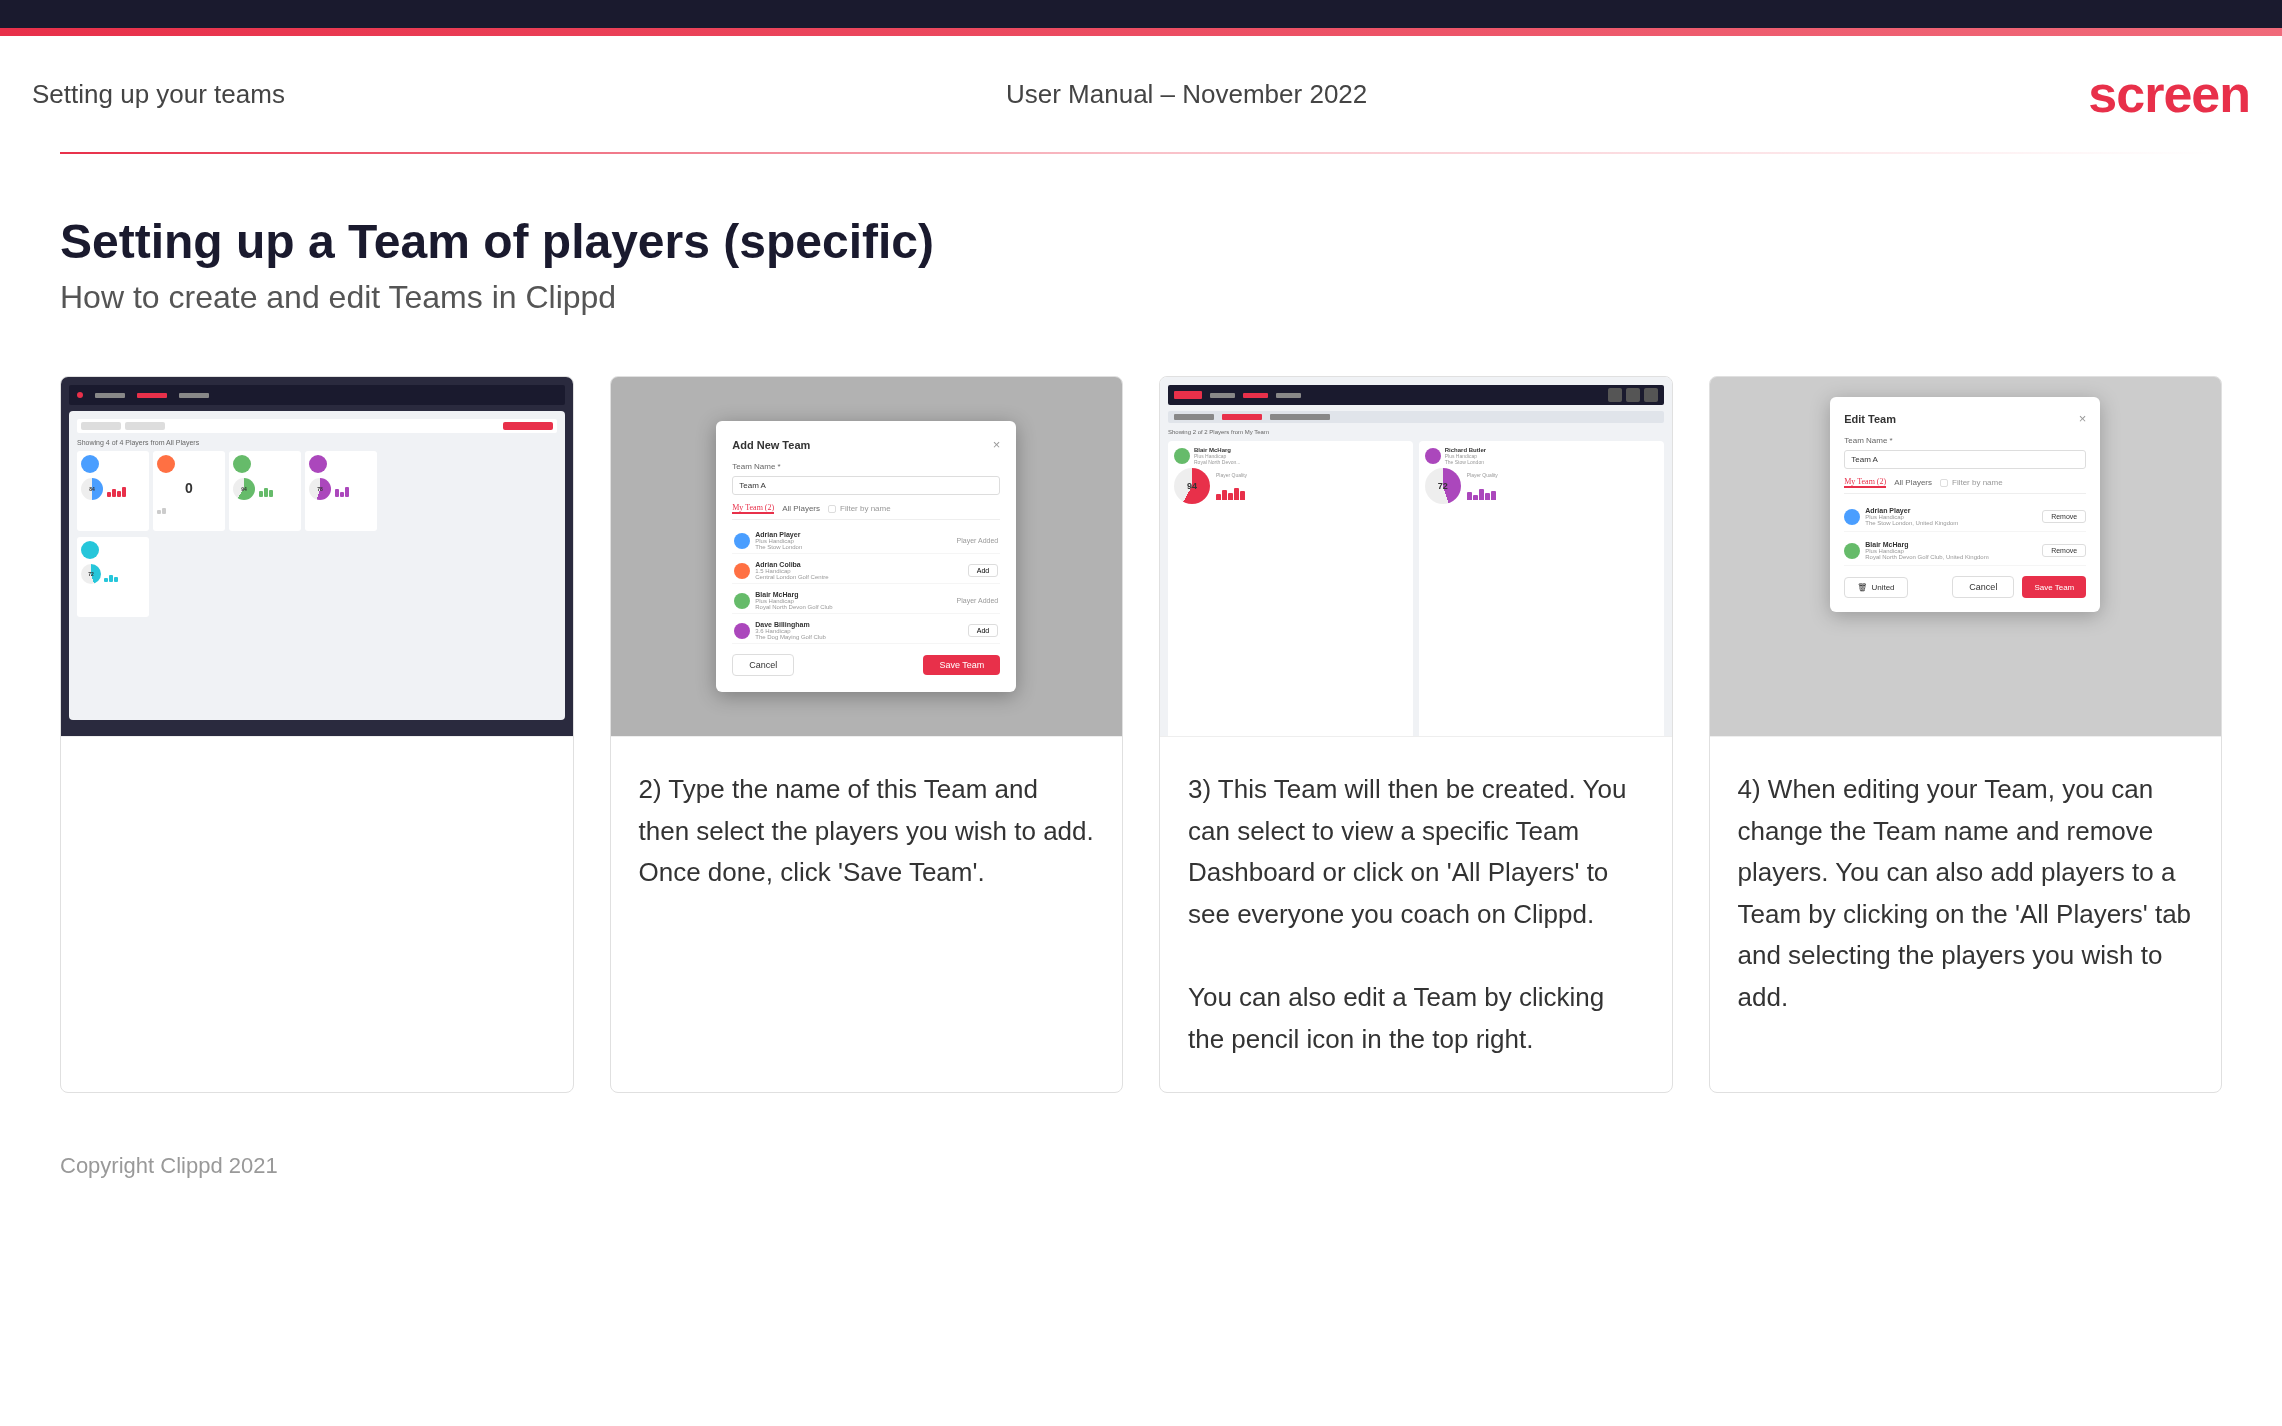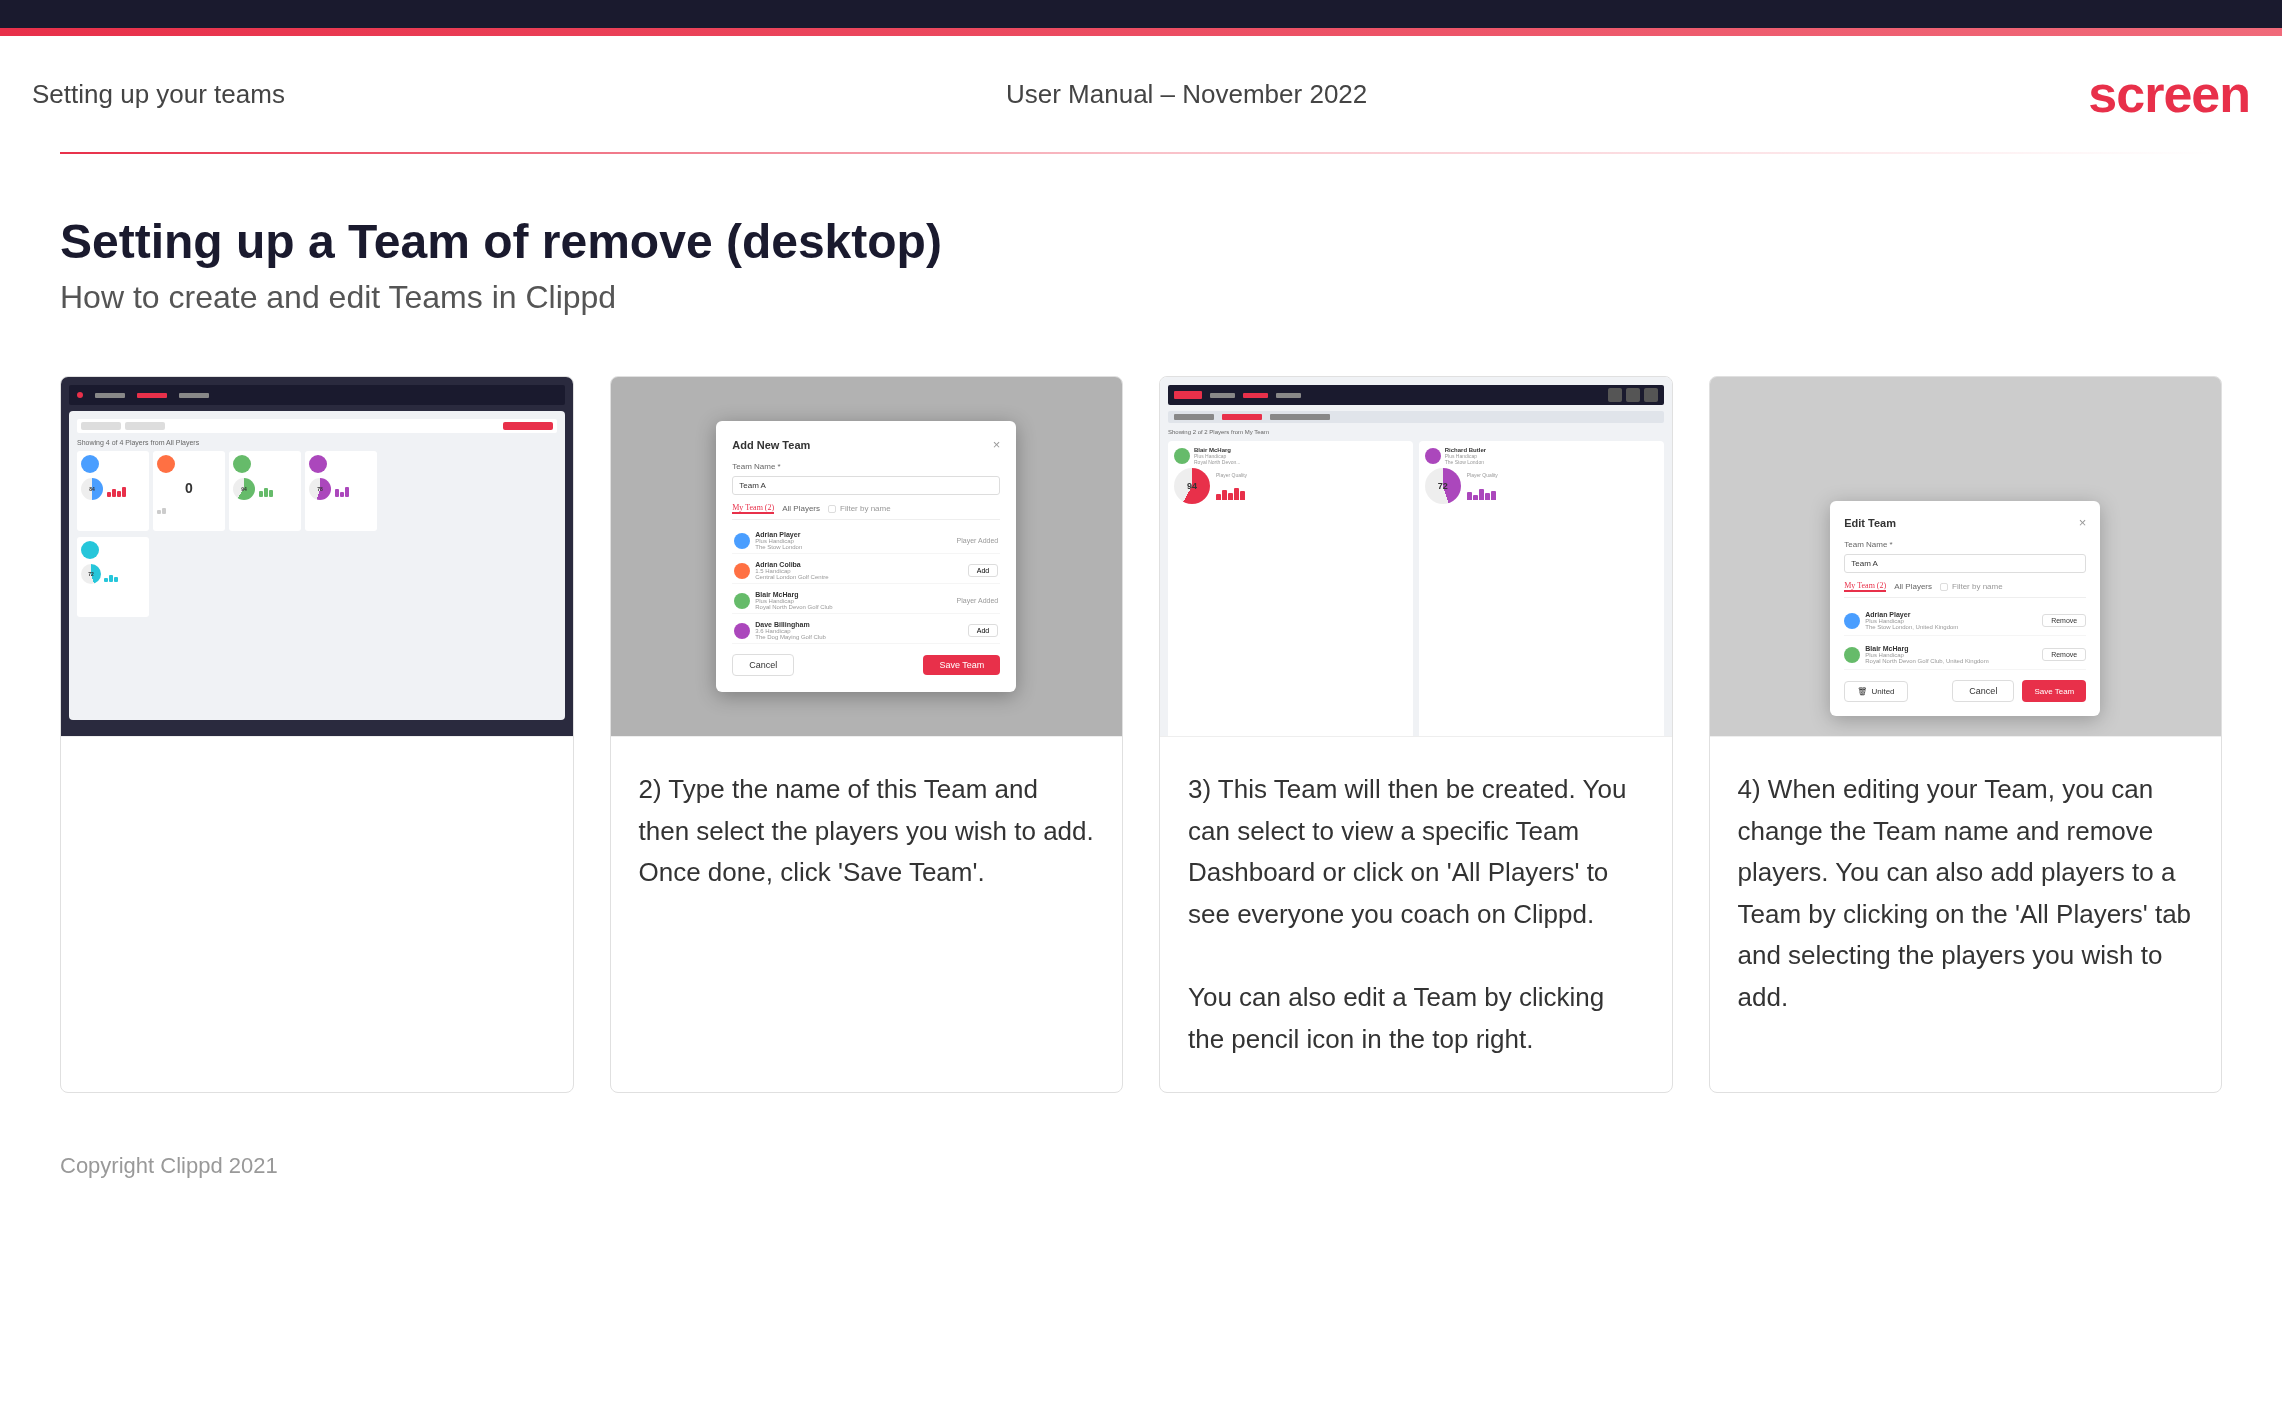--- a/index.html
+++ b/index.html
@@ -324,23 +324,23 @@
       flex: 1;
     }
 
     .ss3-mini-bars { display: flex; gap: 1px; align-items: flex-end; height: 20px; }
     .ss3-mini-bar { width: 5px; border-radius: 1px 1px 0 0; }
 
     
     .ss4 {
       background: rgba(0,0,0,0.2);
       display: flex;
-      align-items: flex-end;
+      align-items: flex-start;
       justify-content: center;
-      padding: 20px;
+      padding: 5px;
       padding-top: 20px;
     }
 
     .modal-sm {
       background: #fff;
       border-radius: 6px;
       width: 100%;
       max-width: 270px;
       padding: 14px;
       box-shadow: 0 4px 20px rgba(0,0,0,0.25);
@@ -407,21 +407,21 @@
 
 <div class="header">
   <div class="header-left">Setting up your teams</div>
   <div class="header-center">User Manual – November 2022</div>
   <div class="logo">screen</div>
 </div>
 
 <div class="divider"></div>
 
 <div class="main-content">
-  <div class="page-title">Setting up a Team of remove (desktop)</div>
+  <div class="page-title">Setting up a Team of players (specific)</div>
   <div class="page-subtitle">How to create and edit Teams in Clippd</div>
 
   <div class="cards-container">
 
     <div class="card">
       <div class="card-screenshot ss1">
 
         <div class="ss1-nav">
           <div class="ss1-nav-dot"></div>
           <div style="width:30px;height:5px;background:#888;border-radius:1px;"></div>

